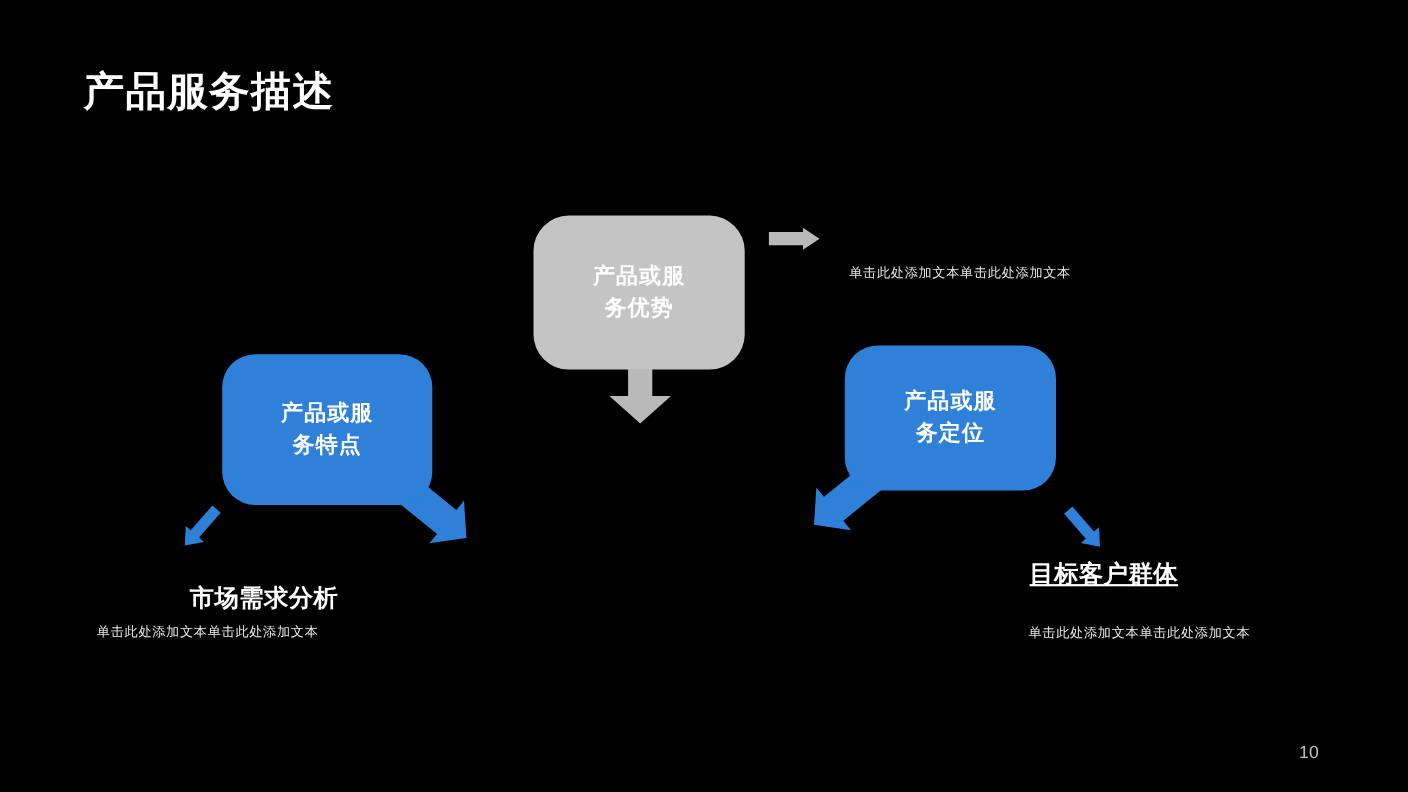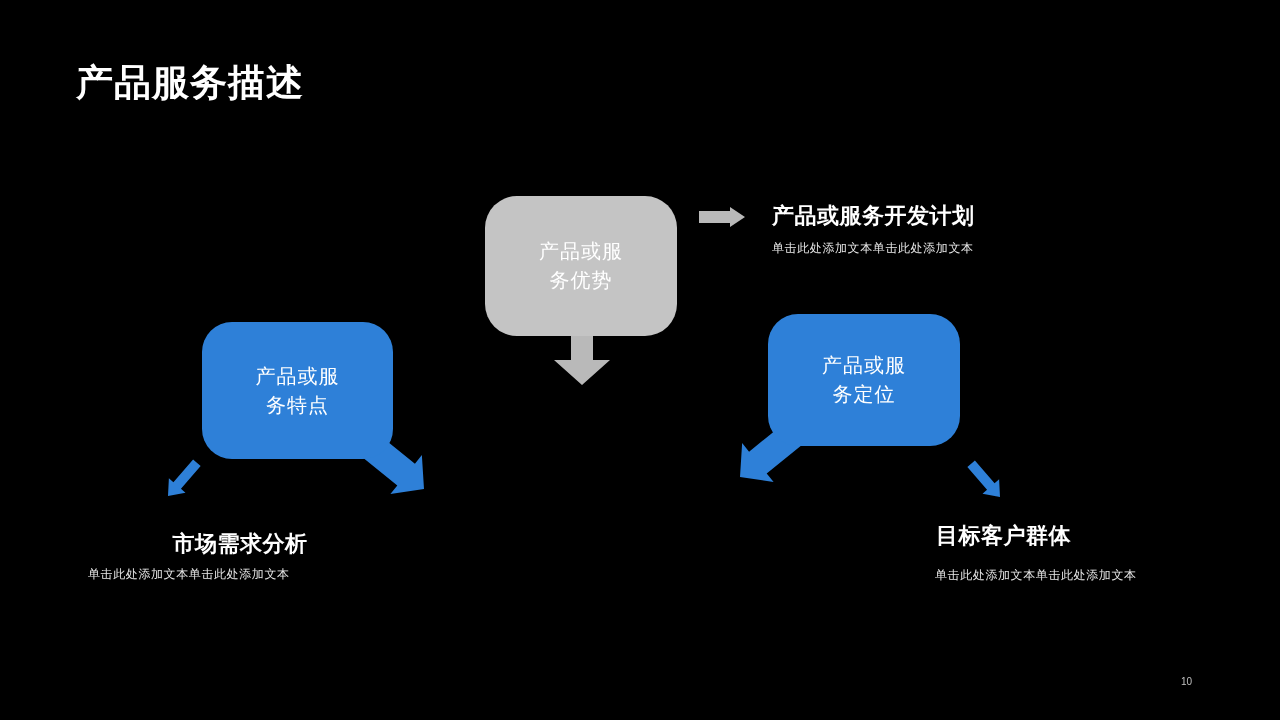--- a/index.html
+++ b/index.html
@@ -11,21 +11,21 @@
     font-family:"Liberation Sans","DejaVu Sans",sans-serif;
   }
   .title{
     position:absolute;left:76px;top:58px;
     font-size:37px;font-weight:bold;color:#ffffff;letter-spacing:1px;
   }
   .arrows{position:absolute;left:0;top:0;pointer-events:none;}
   .bubble{
     position:absolute;
     display:flex;flex-direction:column;align-items:center;justify-content:center;
-    text-align:center;color:#ffffff;font-weight:normal;
+    text-align:center;color:#ffffff;font-weight:bold;
     font-size:20px;line-height:29px;letter-spacing:1px;
   }
   .bubble-advantage{
     left:485px;top:196px;width:192px;height:140px;
     background:#c4c4c4;border-radius:32px;
   }
   .bubble-feature{
     left:202px;top:322px;width:191px;height:137px;
     background:#2e80d8;border-radius:30px;
   }
@@ -47,25 +47,25 @@
     white-space:nowrap;
   }
   .callout-body{
     position:absolute;font-size:12px;color:#e8e8e8;letter-spacing:0.6px;
     white-space:nowrap;
   }
   .h-devplan{left:772px;top:201px;}
   .b-devplan{left:772px;top:240px;}
   .h-market{left:88px;top:529px;width:304px;text-align:center;}
   .b-market{left:88px;top:566px;}
-  .h-target{left:936px;top:521px;}
+  .h-target{left:936px;top:507px;text-decoration:underline;}
   .b-target{left:935px;top:567px;}
   .page-number{
     position:absolute;left:1181px;top:676px;
-    font-size:10px;color:#c0c0c0;
+    font-size:16px;color:#c0c0c0;
   }
 </style>
 </head>
 <body>
 
 <div class="slide">
 
   <div class="title">产品服务描述</div>
 
   <svg class="arrows" width="1280" height="720" viewBox="0 0 1280 720">
@@ -104,21 +104,20 @@
     <span>产品或服</span>
     <span>务特点</span>
   </div>
 
   <div class="bubble bubble-positioning">
     <span>产品或服</span>
     <span>务定位</span>
   </div>
 
 
-  <div class="callout-heading h-devplan">产品或服务开发计划</div>
   <div class="callout-body b-devplan">单击此处添加文本单击此处添加文本</div>
 
   <div class="callout-heading h-market">市场需求分析</div>
   <div class="callout-body b-market">单击此处添加文本单击此处添加文本</div>
 
   <div class="callout-heading h-target">目标客户群体</div>
   <div class="callout-body b-target">单击此处添加文本单击此处添加文本</div>
 
   <div class="page-number">10</div>
 

